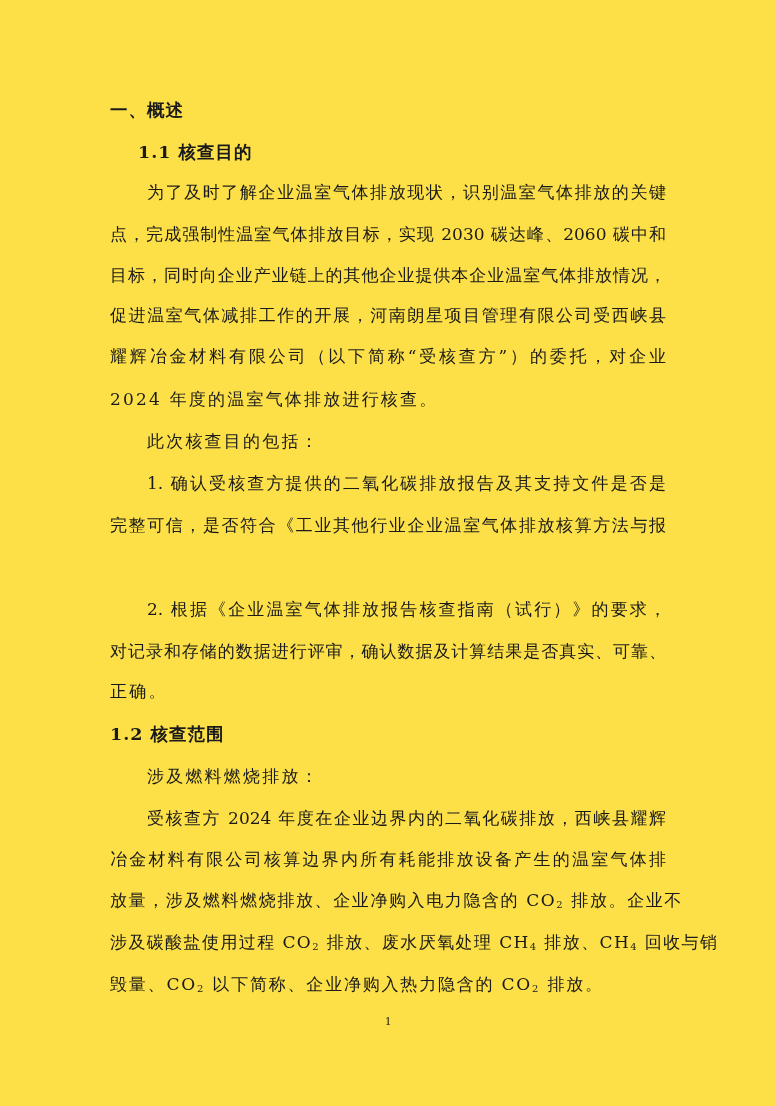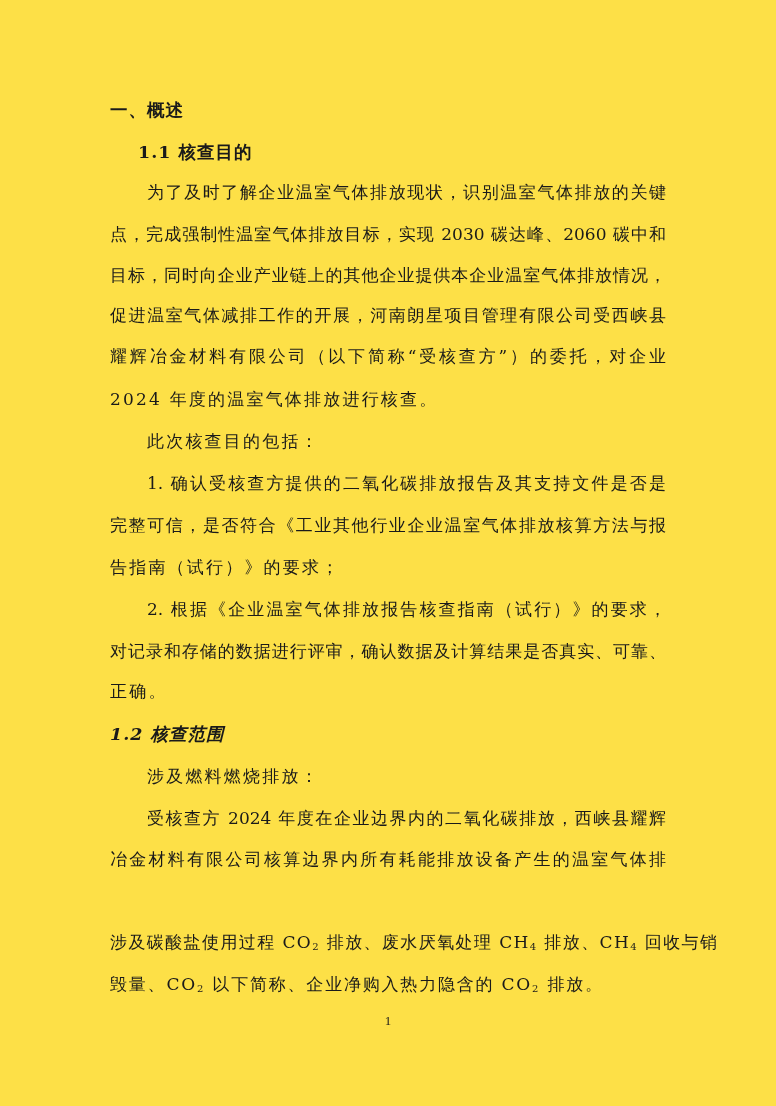--- a/index.html
+++ b/index.html
@@ -28,32 +28,32 @@
   <div class="line just" style="top:222px;">点，完成强制性温室气体排放目标，实现 2030 碳达峰、2060 碳中和</div>
   <div class="line just" style="top:263px;">目标，同时向企业产业链上的其他企业提供本企业温室气体排放情况，</div>
   <div class="line just" style="top:344px;">耀辉冶金材料有限公司（以下简称“受核查方”）的委托，对企业</div>
   <div class="line just" style="top:303px;">促进温室气体减排工作的开展，河南朗星项目管理有限公司受西峡县</div>
   <div class="line" style="top:387px;">2024 年度的温室气体排放进行核查。</div>
 
   <div class="line indent" style="top:429px;">此次核查目的包括：</div>
 
   <div class="line indent just" style="top:471px;">1. 确认受核查方提供的二氧化碳排放报告及其支持文件是否是</div>
   <div class="line just" style="top:513px;">完整可信，是否符合《工业其他行业企业温室气体排放核算方法与报</div>
-  <div class="line" style="top:555px;">告指南（试行）》的要求；</div>
 
   <div class="line indent just" style="top:597px;">2. 根据《企业温室气体排放报告核查指南（试行）》的要求，</div>
   <div class="line just" style="top:639px;">对记录和存储的数据进行评审，确认数据及计算结果是否真实、可靠、</div>
   <div class="line" style="top:679px;">正确。</div>
 
-  <div class="line h" style="top:722px;font-style:italic;">1.2 核查范围</div>
+  <div class="line h" style="top:722px;">1.2 核查范围</div>
 
   <div class="line indent" style="top:764px;">涉及燃料燃烧排放：</div>
 
   <div class="line indent just" style="top:806px;">受核查方 2024 年度在企业边界内的二氧化碳排放，西峡县耀辉</div>
   <div class="line just" style="top:847px;">冶金材料有限公司核算边界内所有耗能排放设备产生的温室气体排</div>
 
+  <div class="line" style="top:888px; letter-spacing:1.6px;"><span>放量，涉及燃料燃烧排放、企业净购入电力隐含的 CO</span><sub>2</sub><span> 排放。企业不</span></div>
 
   <div class="line" style="top:930px; letter-spacing:1.4px;"><span>涉及碳酸盐使用过程 CO</span><sub>2</sub><span> 排放、废水厌氧处理 CH</span><sub>4</sub><span> 排放、CH</span><sub>4</sub><span> 回收与销</span></div>
 
   <div class="line" style="top:972px; letter-spacing:1.8px;"><span>毁量、CO</span><sub>2</sub><span> 以下简称、企业净购入热力隐含的 CO</span><sub>2</sub><span> 排放。</span></div>
 
   <div class="pagenum">1</div>
 </div>
 
 </body></html>

